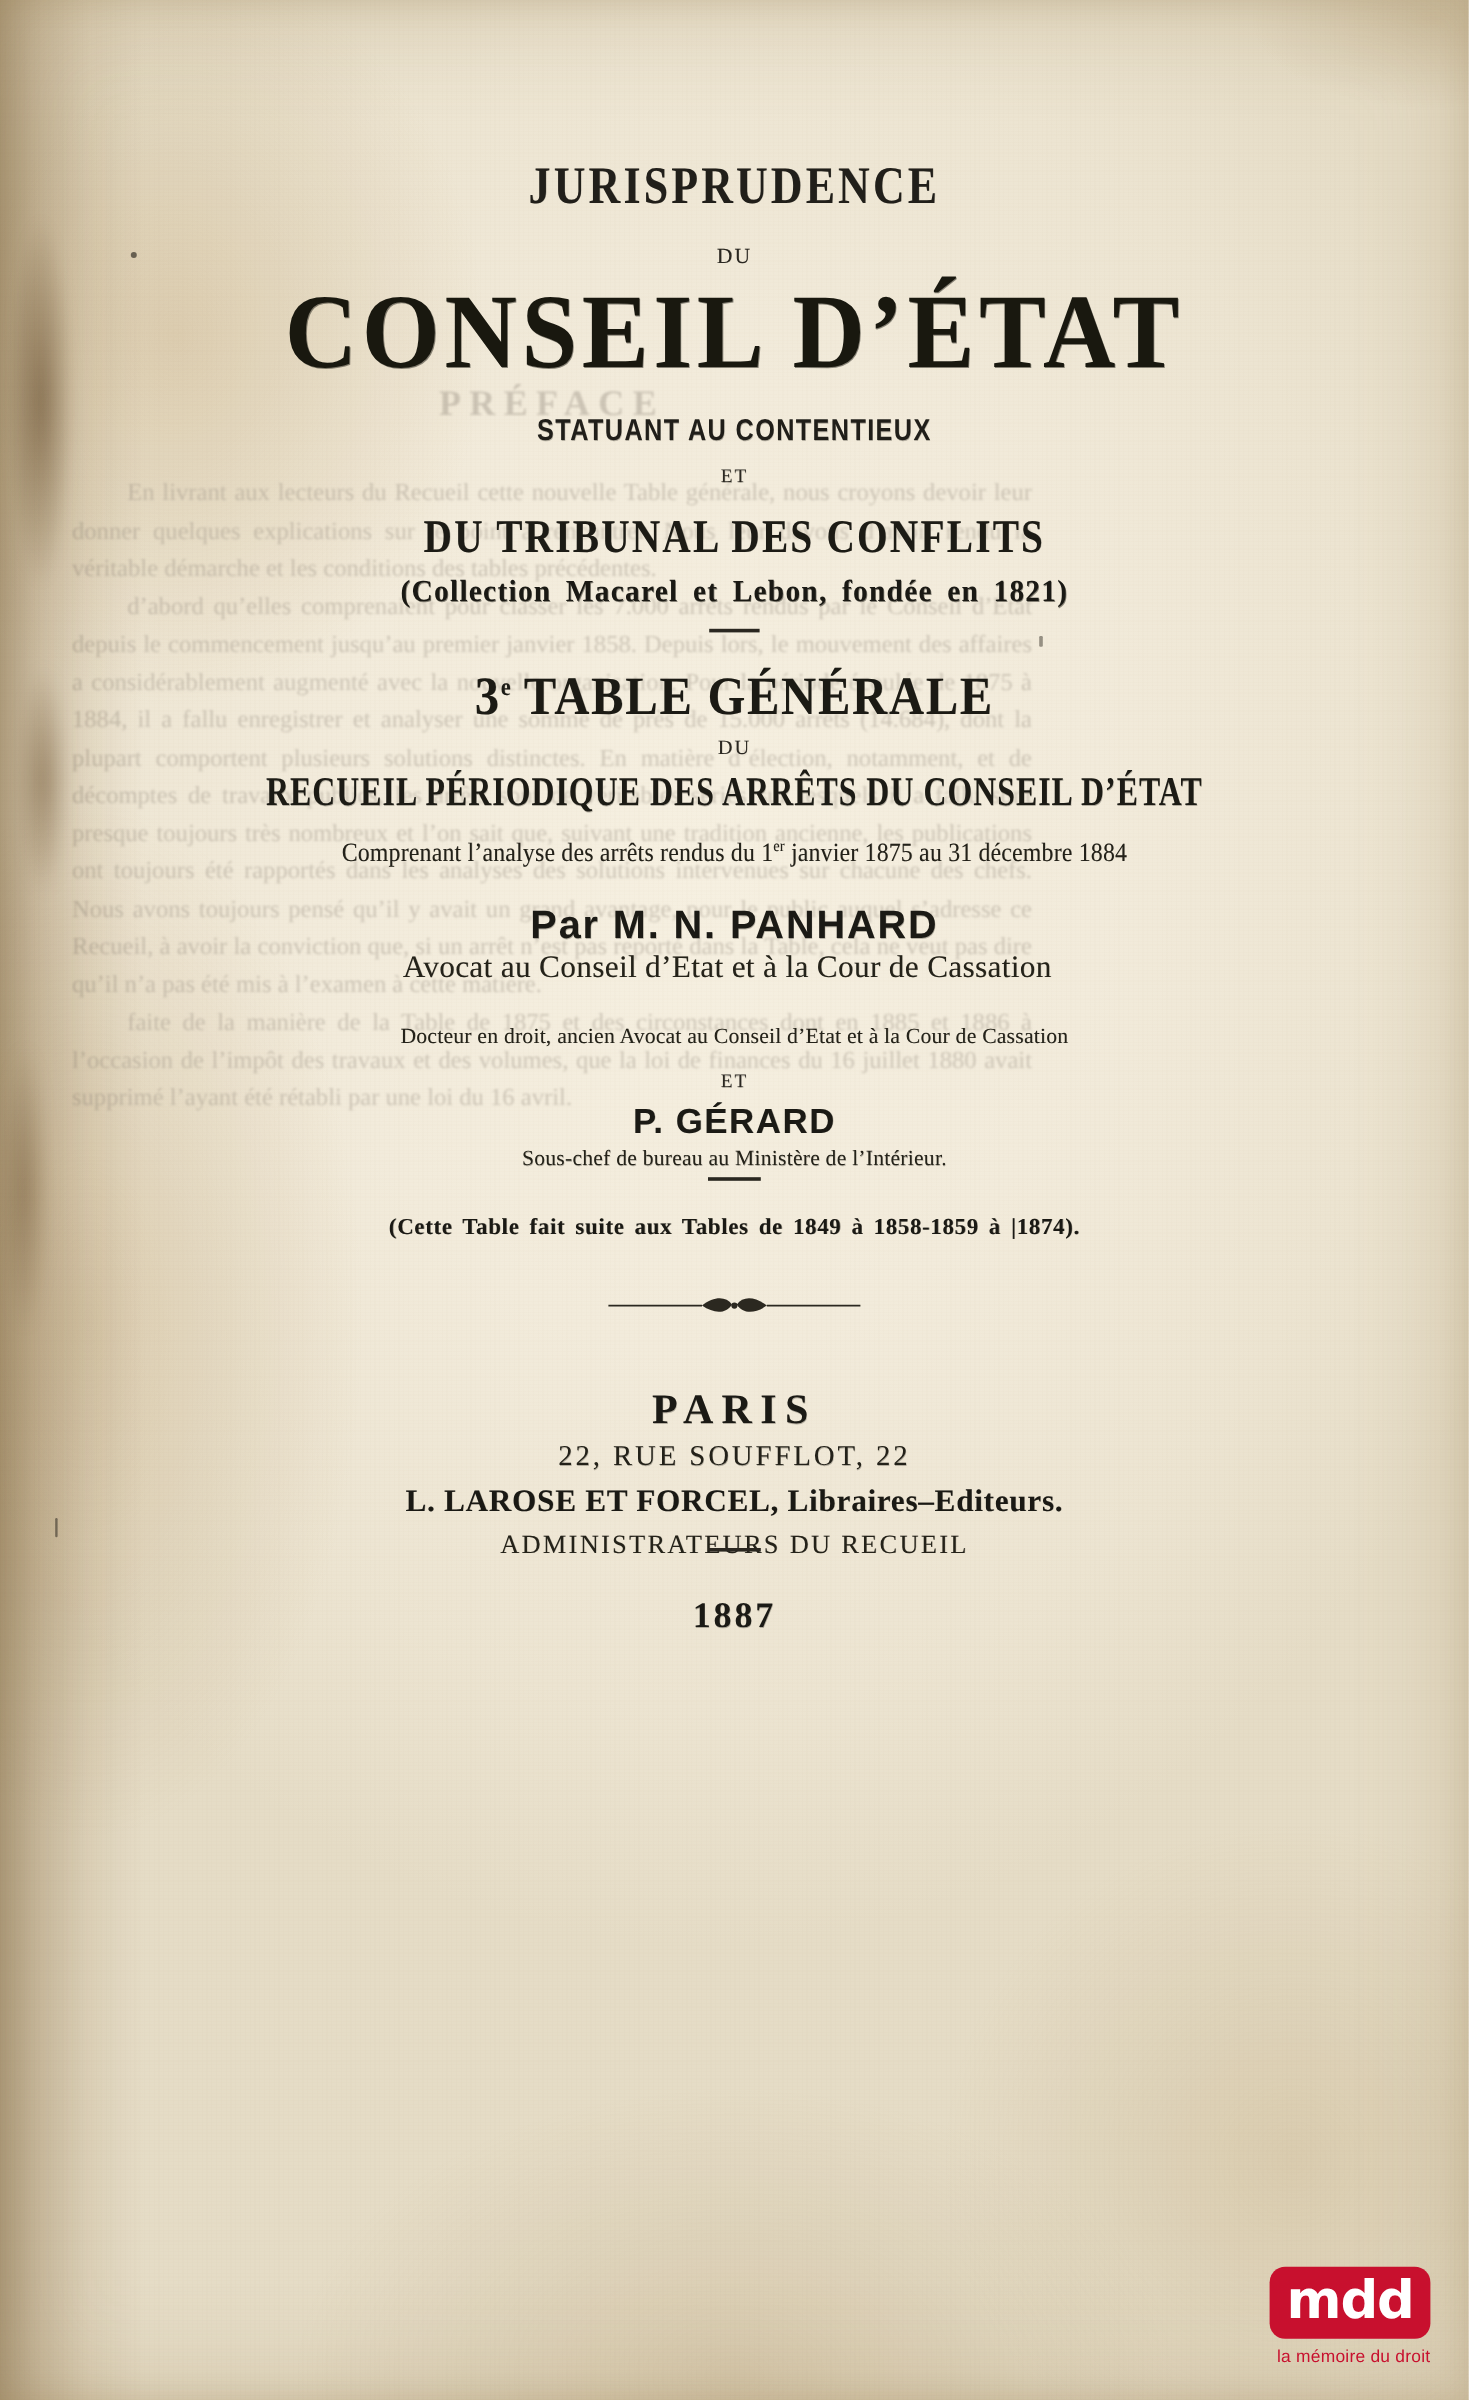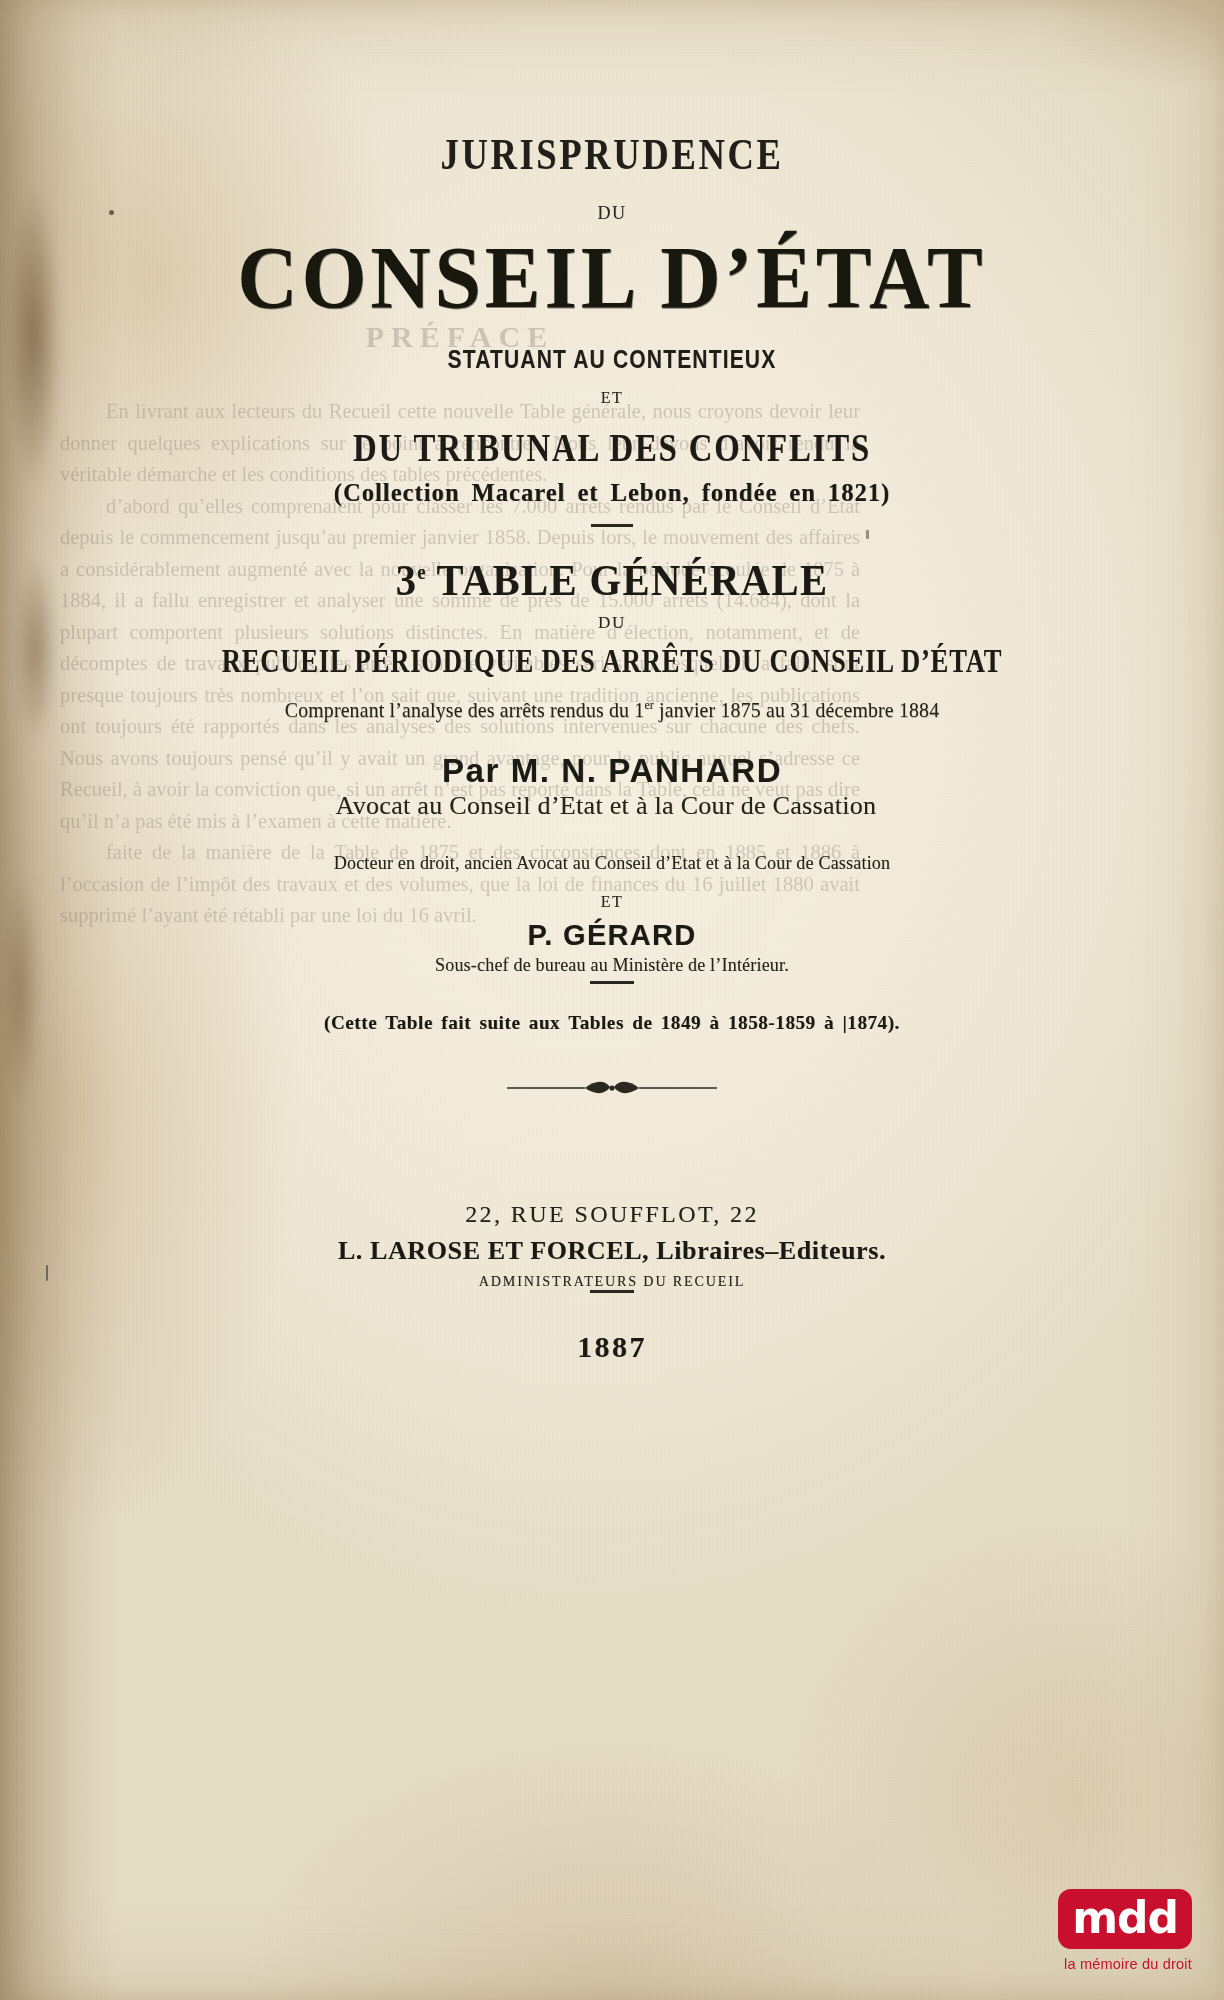--- a/index.html
+++ b/index.html
@@ -347,21 +347,21 @@
     position: absolute;
     top: 1236px; left: 0; right: 0;
     font-size: 26px;
     font-weight: bold;
     letter-spacing: 0.6px;
     color: #1a1914;
   }
   .t-admin {
     position: absolute;
     top: 1274px; left: 0; right: 0;
-    font-size: 14px;
+    font-size: 22px;
     letter-spacing: 1.9px;
     color: #242219;
   }
   .t-year {
     position: absolute;
     top: 1330px; left: 0; right: 0;
     font-size: 30px;
     font-weight: bold;
     letter-spacing: 2.4px;
     color: #1b1a15;
@@ -472,20 +472,21 @@
     <div class="fleuron">
       <svg width="230" height="22" viewBox="0 0 230 22" aria-hidden="true">
         <path d="M10 11 H88" stroke="#2b2820" stroke-width="1.5" fill="none"></path>
         <path d="M142 11 H220" stroke="#2b2820" stroke-width="1.5" fill="none"></path>
         <path d="M88 11 C 98 3, 108 3, 113 10 C 108 18, 98 18, 88 11 Z" fill="#2b2820"></path>
         <path d="M142 11 C 132 3, 122 3, 117 10 C 122 18, 132 18, 142 11 Z" fill="#2b2820"></path>
         <circle cx="115" cy="11" r="2.6" fill="#2b2820"></circle>
       </svg>
     </div>
 
+    <div class="t-paris ink">PARIS</div>
     <div class="t-address ink">22, RUE SOUFFLOT, 22</div>
     <div class="t-publisher ink">L. LAROSE ET FORCEL, Libraires–Editeurs.</div>
     <div class="t-admin ink">ADMINISTRATEURS DU RECUEIL</div>
 
     <div class="rule rule-3"></div>
 
     <div class="t-year ink">1887</div>
   </div>
 
   <div class="mark mark-a"></div>

